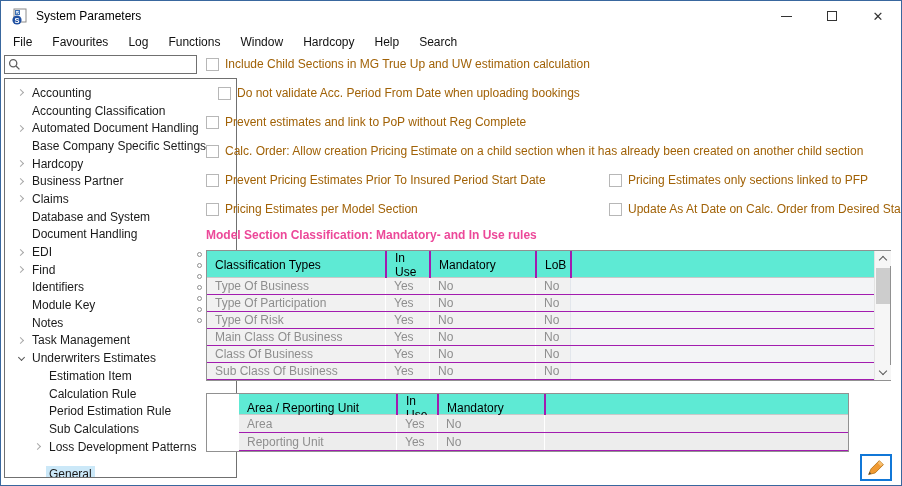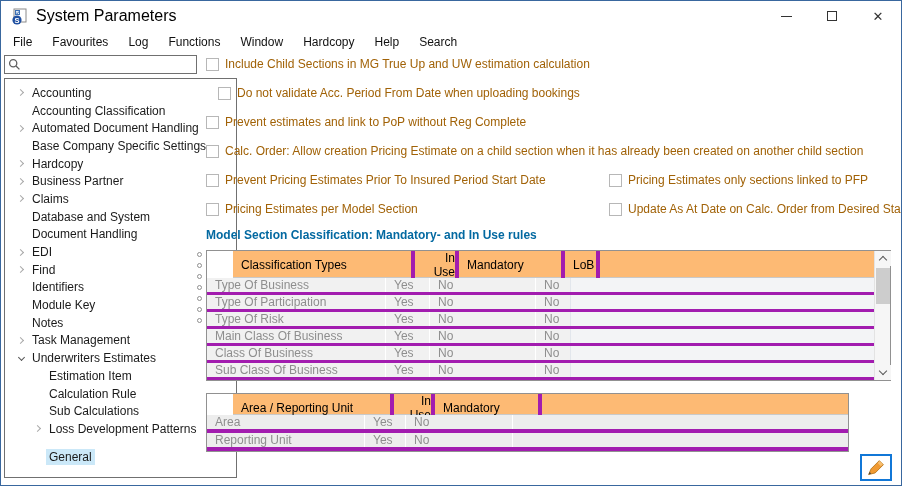--- a/index.html
+++ b/index.html
@@ -6,21 +6,21 @@
   html,body { width:902px; height:486px; }
   body {
     position:relative;
     font-family:"Liberation Sans","DejaVu Sans",sans-serif;
     font-size:12px; color:#1a1a1a; background:#fff;
     border:1px solid #39679e; overflow:hidden;
   }
   
   .titlebar { position:absolute; left:0; top:0; width:100%; height:30px; background:#fff; display:flex; align-items:center; }
   .app-icon { margin-left:10px; width:17px; height:17px; position:relative; flex:0 0 auto; }
-  .title-text { margin-left:8px; font-size:16px; color:#000; }
+  .title-text { margin-left:8px; font-size:12px; color:#000; }
   .win-controls { position:absolute; right:0; top:0; height:30px; display:flex; }
   .win-btn { width:46px; height:30px; display:flex; align-items:center; justify-content:center; cursor:default; }
   .glyph-min { width:11px; height:1px; background:#333; }
   .glyph-max { width:10px; height:10px; border:1px solid #333; }
   .glyph-close { font-size:13px; color:#333; line-height:1; }
   
   .menubar { position:absolute; left:0; top:30px; width:100%; height:22px; background:#fff; display:flex; align-items:center; padding-left:9px; }
   .menu-item { margin-right:14px; padding:2px 3px; color:#111; }
   
   .search-wrap { position:absolute; left:3px; top:54px; width:193px; height:19px; }
@@ -37,34 +37,34 @@
   .tlabel { padding:1px 3px; }
   .selected .tlabel { background:#cbe8f8;margin-top:20px; }
   
   .cb-item { position:absolute; display:flex; align-items:center; cursor:default; }
   .cb { width:13px; height:13px; border:1px solid #b7b7b7; background:#fff; flex:0 0 13px; margin-right:6px; }
   .cb-label { color:#a16207; white-space:nowrap; }
   .p-l1 { left:205px; top:56px; } .p-l2 { left:205px; top:85px;padding-left:12px; } .p-l3 { left:205px; top:114px; }
   .p-l4 { left:205px; top:143px; } .p-l5 { left:205px; top:172px; } .p-l6 { left:205px; top:201px; }
   .p-r1 { left:608px; top:172px; } .p-r2 { left:608px; top:201px; }
   
-  .sec-header { position:absolute; left:205px; top:227px; font-weight:bold; color:#0369a1; }
+  .sec-header { position:absolute; left:205px; top:227px; font-weight:bold; color:#ec4899; }
   
   .grip { position:absolute; left:196px; top:251px; width:6px; display:flex; flex-direction:column; }
   .grip i { width:5px; height:5px; border:1px solid #8f8f8f; border-radius:50%; background:#fff; margin-bottom:6px; }
   .tbl { position:absolute; background:#fff; border:1px solid #919191; }
   .tbl1 { left:205px; top:249px; width:685px; height:131px; }
-  .tbl2 { left:205px; top:392px; width:643px; height:59px; }
+  .tbl2 { left:205px; top:392px; width:643px; height:59px;padding-left:32px; }
   .tbl1 .tbl-content { width:calc(100% - 16px); }
-  .hrow { display:grid; align-items:center; border-bottom:1px solid #c9c9c9; background:#fdba74;margin-left:26px; }
+  .hrow { display:grid; align-items:center; border-bottom:1px solid #c9c9c9; background:#5eead4; }
   .tbl1 .hrow { grid-template-columns:178px 44px 106px 35px 1fr; height:27px; }
   .tbl2 .hrow { grid-template-columns:157px 41px 107px 1fr; height:21px; }
   .hcell { padding-left:8px; color:#000; height:100%; display:flex; align-items:center; }
-  .hcell + .hcell { border-left:4px solid #a21caf;text-align:right; }
-  .drow { display:grid; border-bottom:7px solid #a21caf; }
+  .hcell + .hcell { border-left:2px solid #a21caf; }
+  .drow { display:grid; border-bottom:1px solid #a21caf; }
   .tbl1 .drow { grid-template-columns:178px 44px 106px 35px 1fr; height:17px; }
   .tbl2 .drow { grid-template-columns:157px 41px 107px 1fr; height:18px; }
   .dcell { background:#f1f1f1; color:#8e8e8e; padding-left:8px; display:flex; align-items:center; }
   .dcell + .dcell { border-left:1px solid #fff; }
   .dcell.empty { background:#f3f4f6; border-left:1px solid #e2e6ec; }
   .tbl2 .dcell { background:#ededed; }
   
   .vscroll { position:absolute; right:0; top:0; bottom:0; width:16px; border-left:1px solid #e3e3e3; background:#f6f6f6; }
   .vs-btn { position:absolute; left:0; width:16px; height:15px; display:flex; align-items:center; justify-content:center; background:#f6f6f6; }
   .vs-up { top:0; } .vs-down { bottom:0; }
@@ -209,20 +209,24 @@
   <div class="trow lvl1">
       <span class="chev-slot"></span>
       <span class="tlabel">Estimation Item</span>
     </div>
   <div class="trow lvl1">
       <span class="chev-slot"></span>
       <span class="tlabel">Calculation Rule</span>
     </div>
   <div class="trow lvl1">
       <span class="chev-slot"></span>
+      <span class="tlabel">Period Estimation Rule</span>
+    </div>
+  <div class="trow lvl1">
+      <span class="chev-slot"></span>
       <span class="tlabel">Sub Calculations</span>
     </div>
   <div class="trow lvl1">
       <span class="chev-slot">
         <span class="chev chev-r"></span>
       </span>
       <span class="tlabel">Loss Development Patterns</span>
     </div>
   <div class="trow lvl1 selected">
       <span class="chev-slot"></span>

